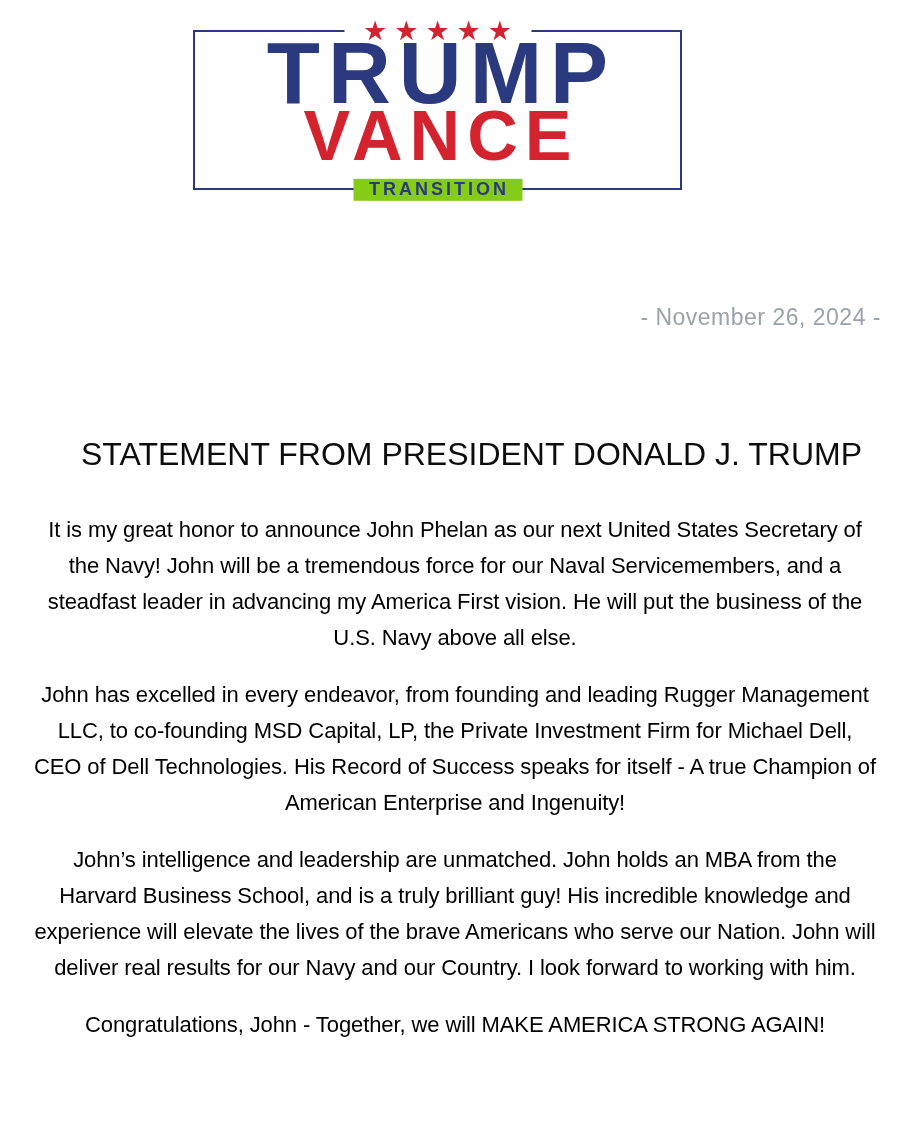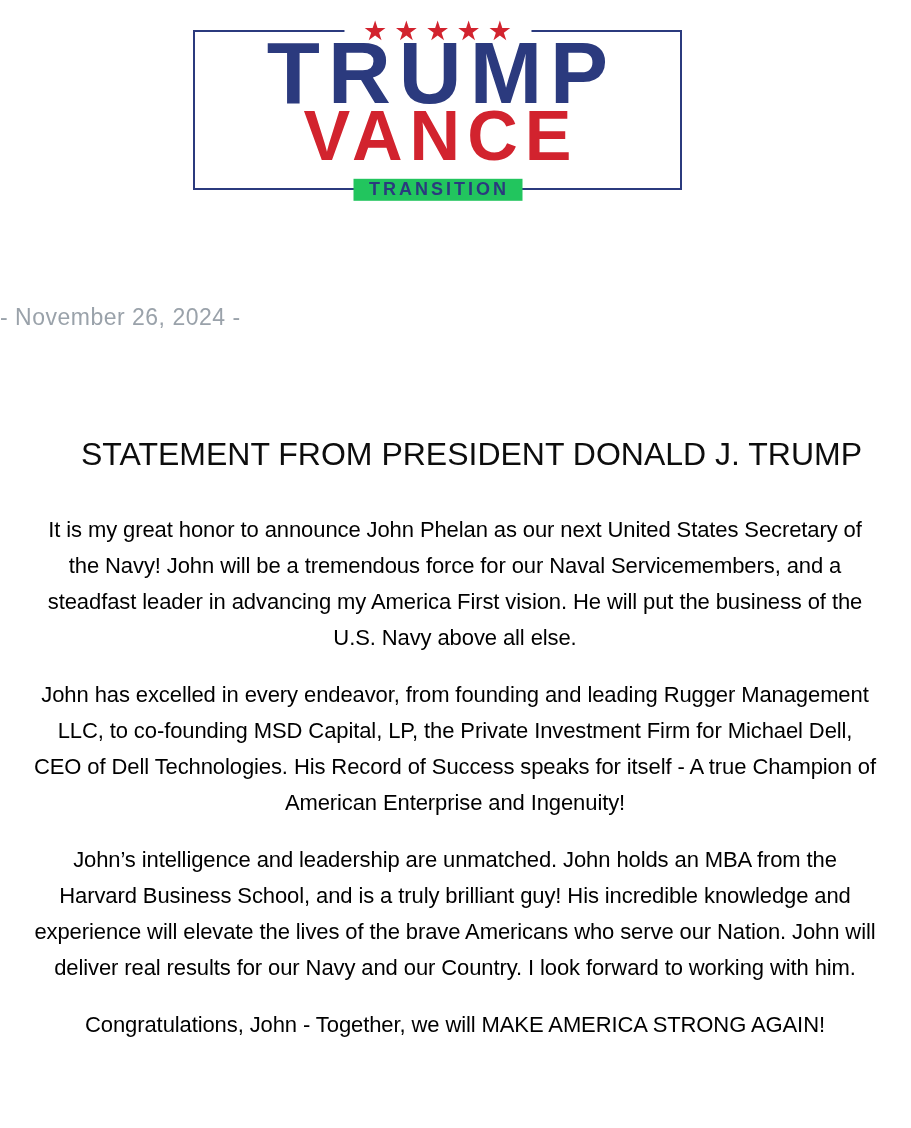--- a/index.html
+++ b/index.html
@@ -67,38 +67,38 @@
     line-height: 1;
     letter-spacing: 7px;
     text-indent: 7px;
     white-space: nowrap;
   }
   .logo-transition {
     position: absolute;
     bottom: -2px;
     left: 50%;
     transform: translate(-50%, 50%);
-    background: #22c55e;
+    background: #84cc16;
     padding: 0 13px;
     color: var(--navy, #2b3a7e);
     font-size: 18px;
     font-weight: 700;
     line-height: 1.2;
     letter-spacing: 3px;
     text-indent: 3px;
     white-space: nowrap;
   }
 
   
   .date-line {
     position: absolute;
     top: 302px;
     left: 0;
     width: 881px;
-    text-align: left;
+    text-align: right;
     color: var(--gray, #9aa2aa);
     font-size: 23px;
     line-height: 30px;
     letter-spacing: 0.5px;
   }
 
   
   .statement-title {
     position: absolute;
     top: 418px;

